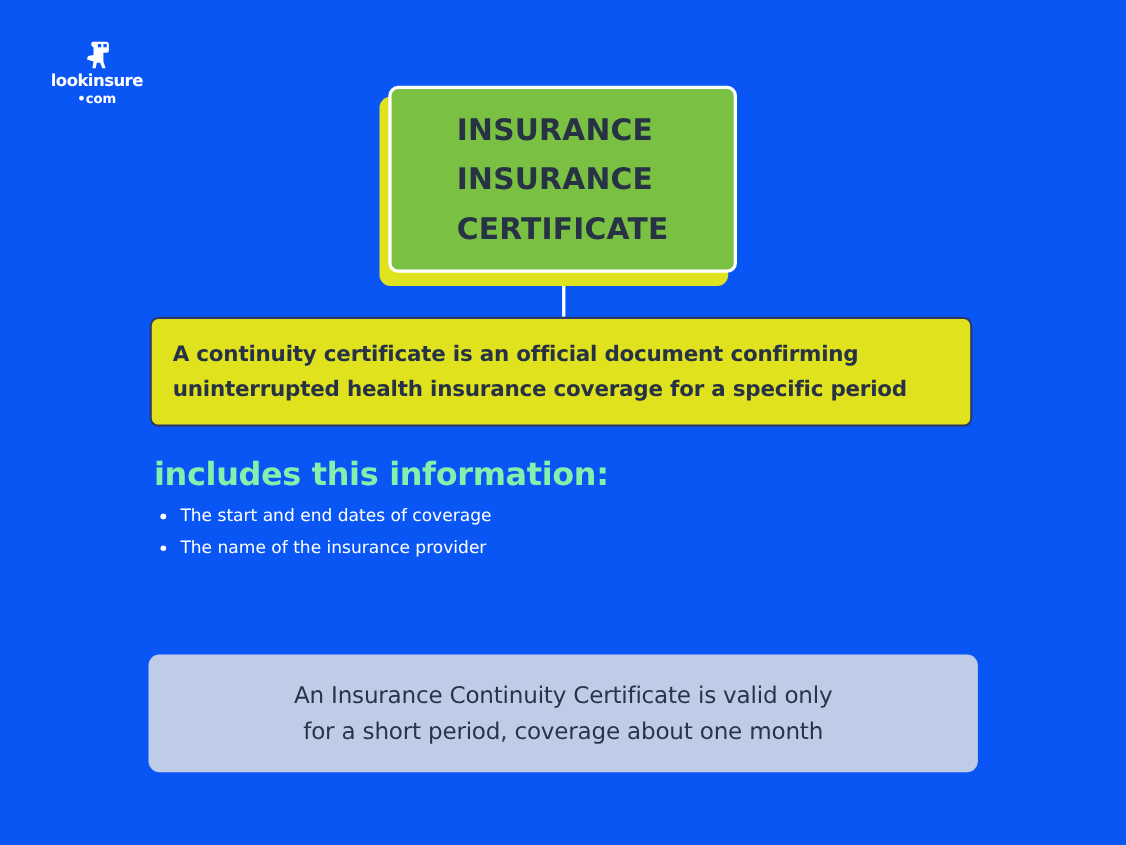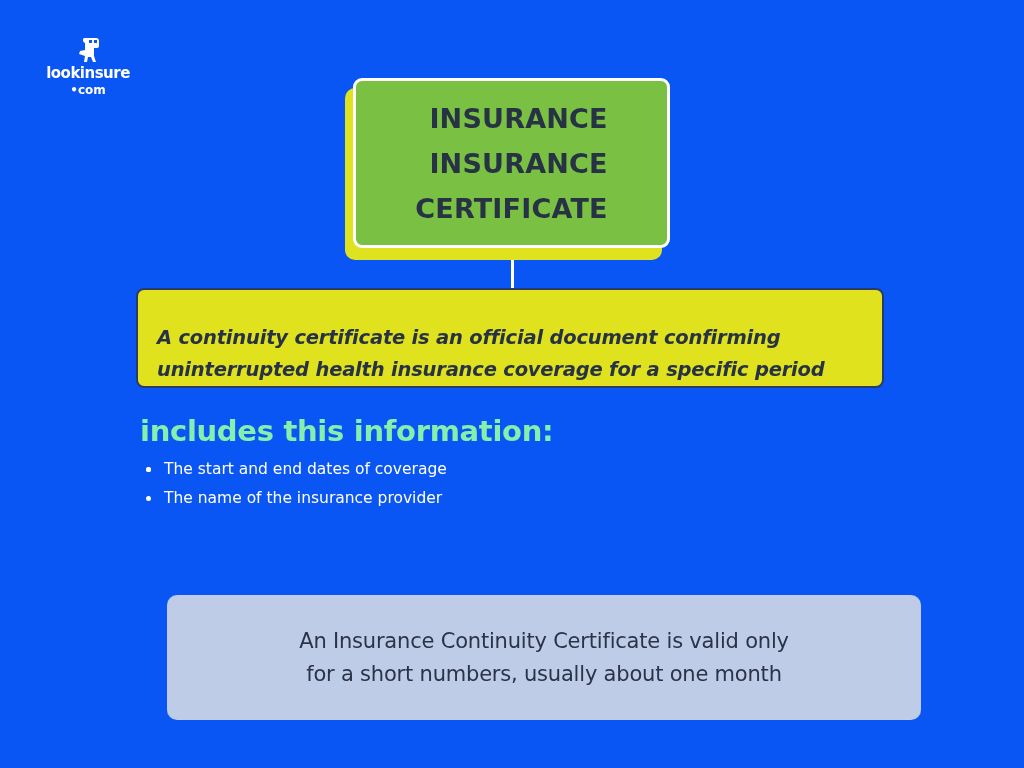--- a/index.html
+++ b/index.html
@@ -20,34 +20,34 @@
       color: #ffffff; font-weight: bold; font-size: 12px; line-height: 14px;
     }
 
     .title-shadow {
       position: absolute; left: 345px; top: 88px; width: 317px; height: 172px;
       background: #dfe21f; border-radius: 10px;
     }
     .title-box {
       position: absolute; left: 353px; top: 78px; width: 311px; height: 164px;
       background: #79c043; border: 3px solid #ffffff; border-radius: 9px;
-      display: flex; align-items: center; justify-content: center; text-align: right;
+      display: flex; align-items: center; justify-content: center; text-align: left;
     }
     .title-box .title {
       color: #273245; font-weight: bold; font-size: 27px; line-height: 45px;
       letter-spacing: 0.2px;
     }
     .connector {
       position: absolute; left: 511px; top: 260px; width: 3px; height: 28px; background: #ffffff;
     }
 
     .definition-box {
       position: absolute; left: 136px; top: 288px; width: 748px; height: 100px;
       background: #e0e21e; border: 2px solid #2b3a6b; border-radius: 8px;
-      box-sizing: border-box; display: flex; align-items: flex-end; font-style: italic;
+      box-sizing: border-box; display: flex; align-items: center;
     }
     .definition-box .definition {
       margin-left: 19px; color: #273245; font-weight: bold; font-size: 19.5px; line-height: 32px;
       letter-spacing: -0.2px;
     }
 
     .includes-heading {
       position: absolute; left: 140px; top: 414px; color: #86efac; font-weight: bold;
       font-size: 29px; line-height: 34px; letter-spacing: -0.3px;
     }
@@ -56,23 +56,23 @@
     }
     .info-list li {
       color: #ffffff; font-size: 15.5px; line-height: 29px; position: relative; padding-left: 20px;
     }
     .info-list li .bullet {
       position: absolute; left: 2px; top: 12px; width: 5px; height: 5px; border-radius: 50%;
       background: #ffffff;
     }
 
     .note-box {
-      position: absolute; left: 135px; top: 595px; width: 754px; height: 125px;
+      position: absolute; left: 135px; top: 595px; width: 754px; height: 107px;
       background: #bfcce8; border-radius: 10px;
-      display: flex; align-items: center; justify-content: center; text-align: center; margin-left: 32px;
+      display: flex; align-items: center; justify-content: center; text-align: center;
     }
     .note-box .note {
       color: #2b3347; font-size: 21px; line-height: 33px; letter-spacing: -0.2px;
     }
   </style>
 </head>
 <body>
 
 <div class="logo">
   <svg class="mascot" viewBox="0 0 24 26">
@@ -104,15 +104,15 @@
 <div class="includes-heading">includes this information:</div>
 <ul class="info-list">
   <li><span class="bullet"></span></li>
   <li><span class="bullet"></span><span>The start and end dates of coverage</span></li>
   <li><span class="bullet"></span><span>The name of the insurance provider</span></li>
 </ul>
 
 <div class="note-box">
   <div class="note">
     <div>An Insurance Continuity Certificate is valid only</div>
-    <div>for a short numbers, usually about one month</div>
+    <div>for a short period, coverage about one month</div>
   </div>
 </div>
 
 </body></html>

